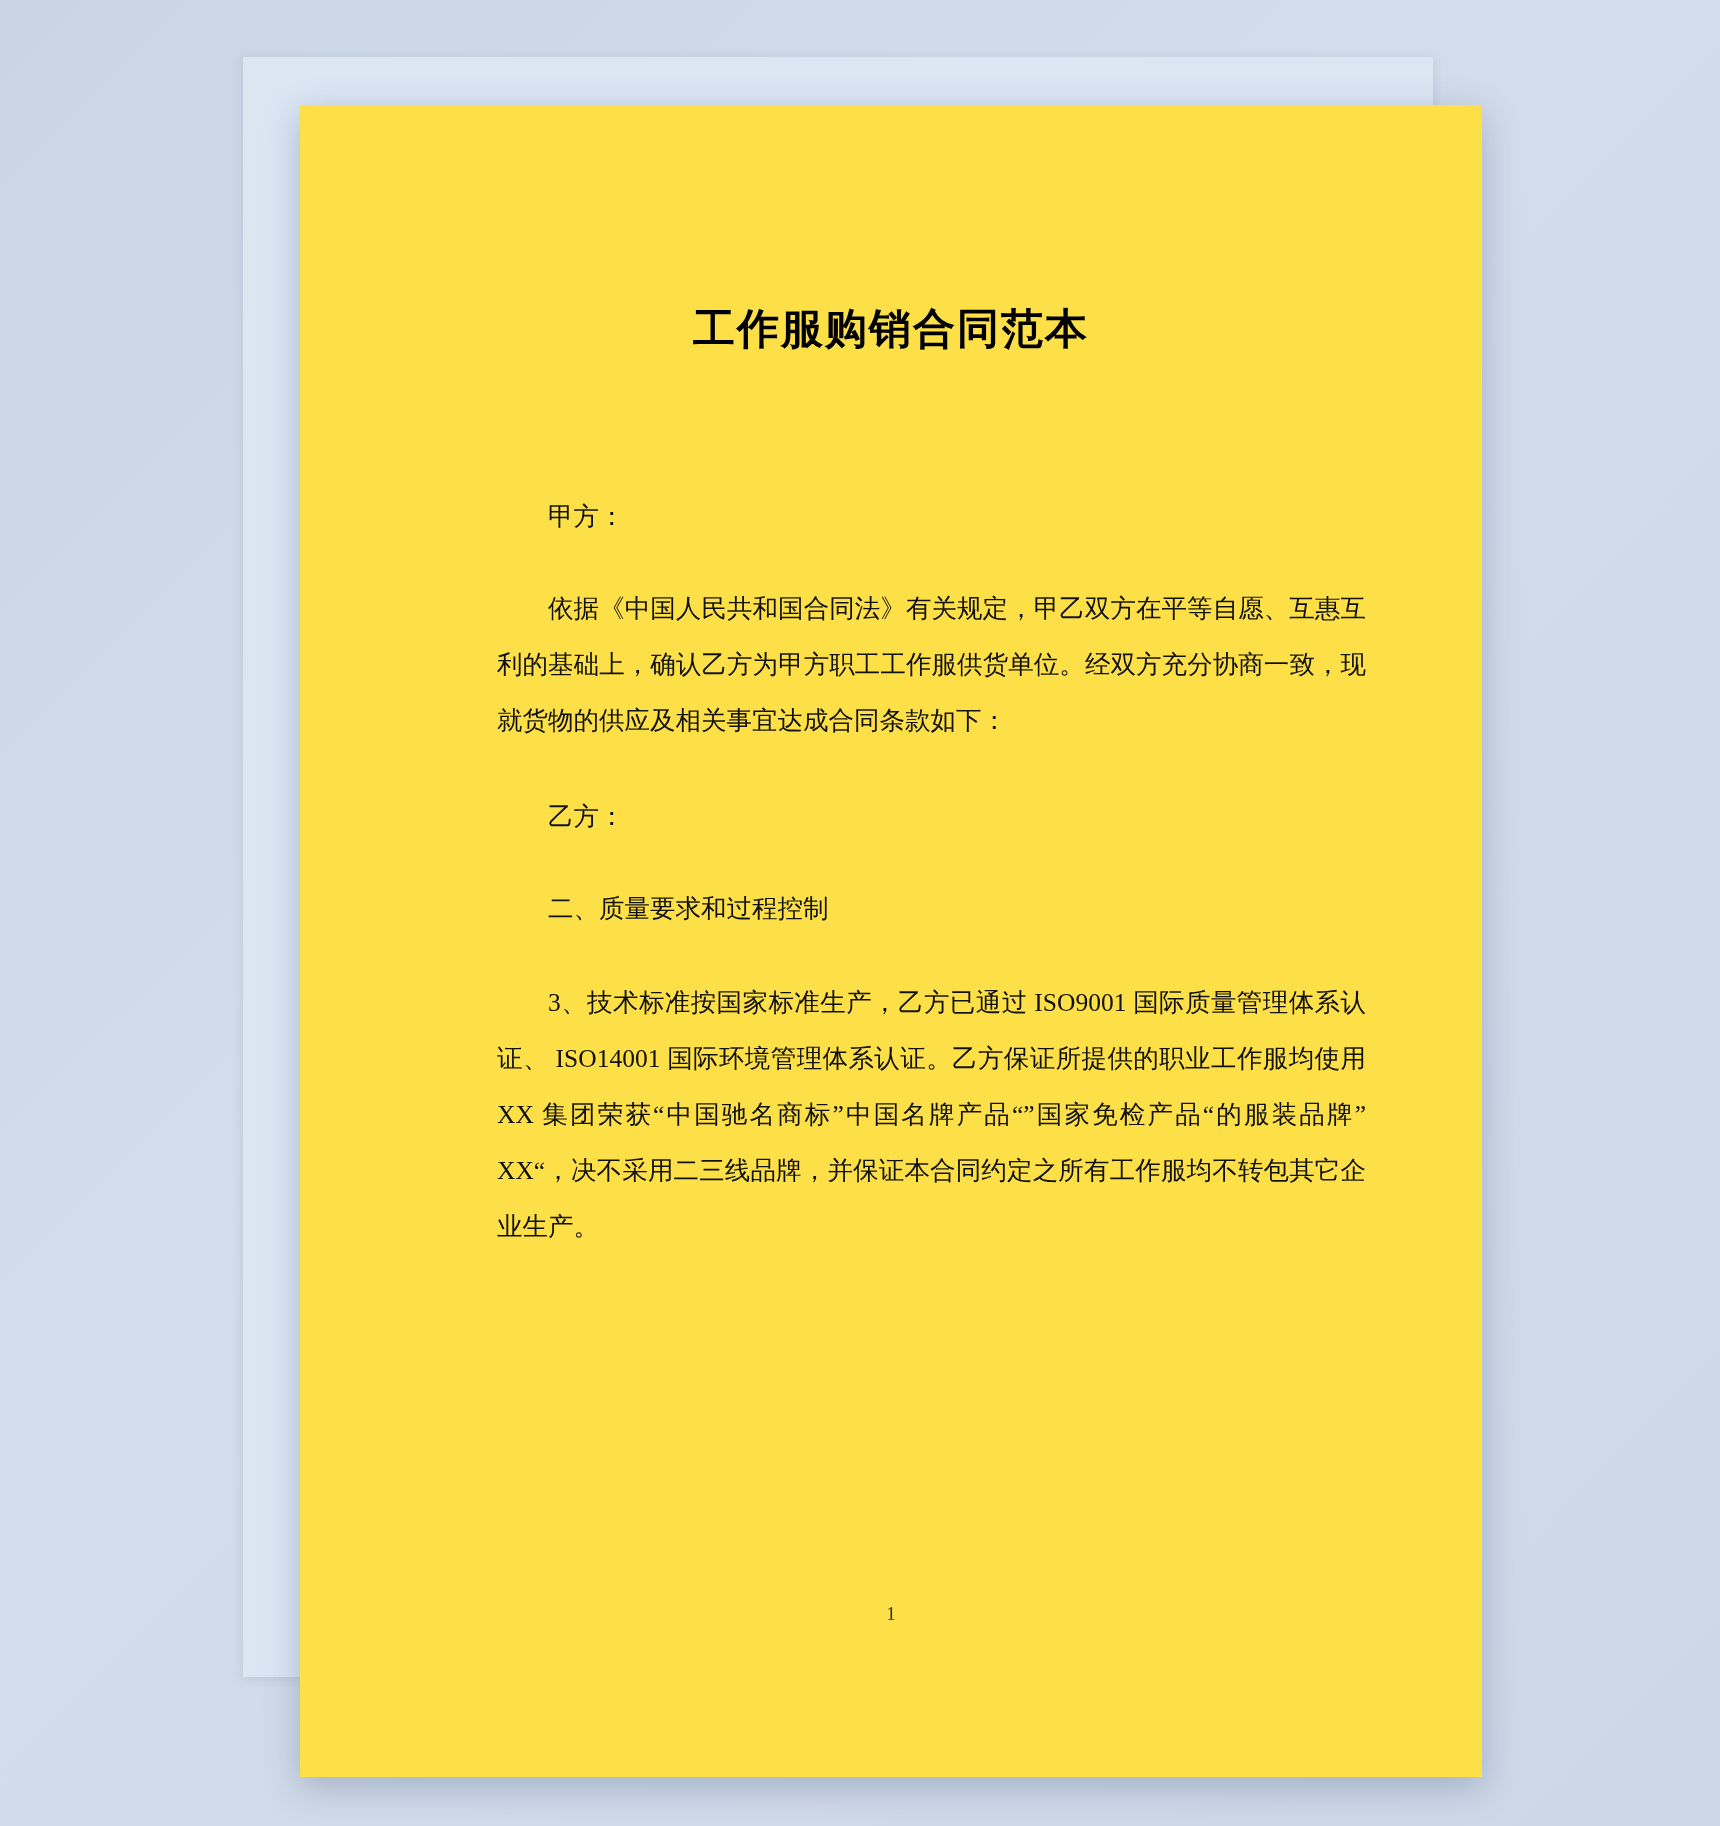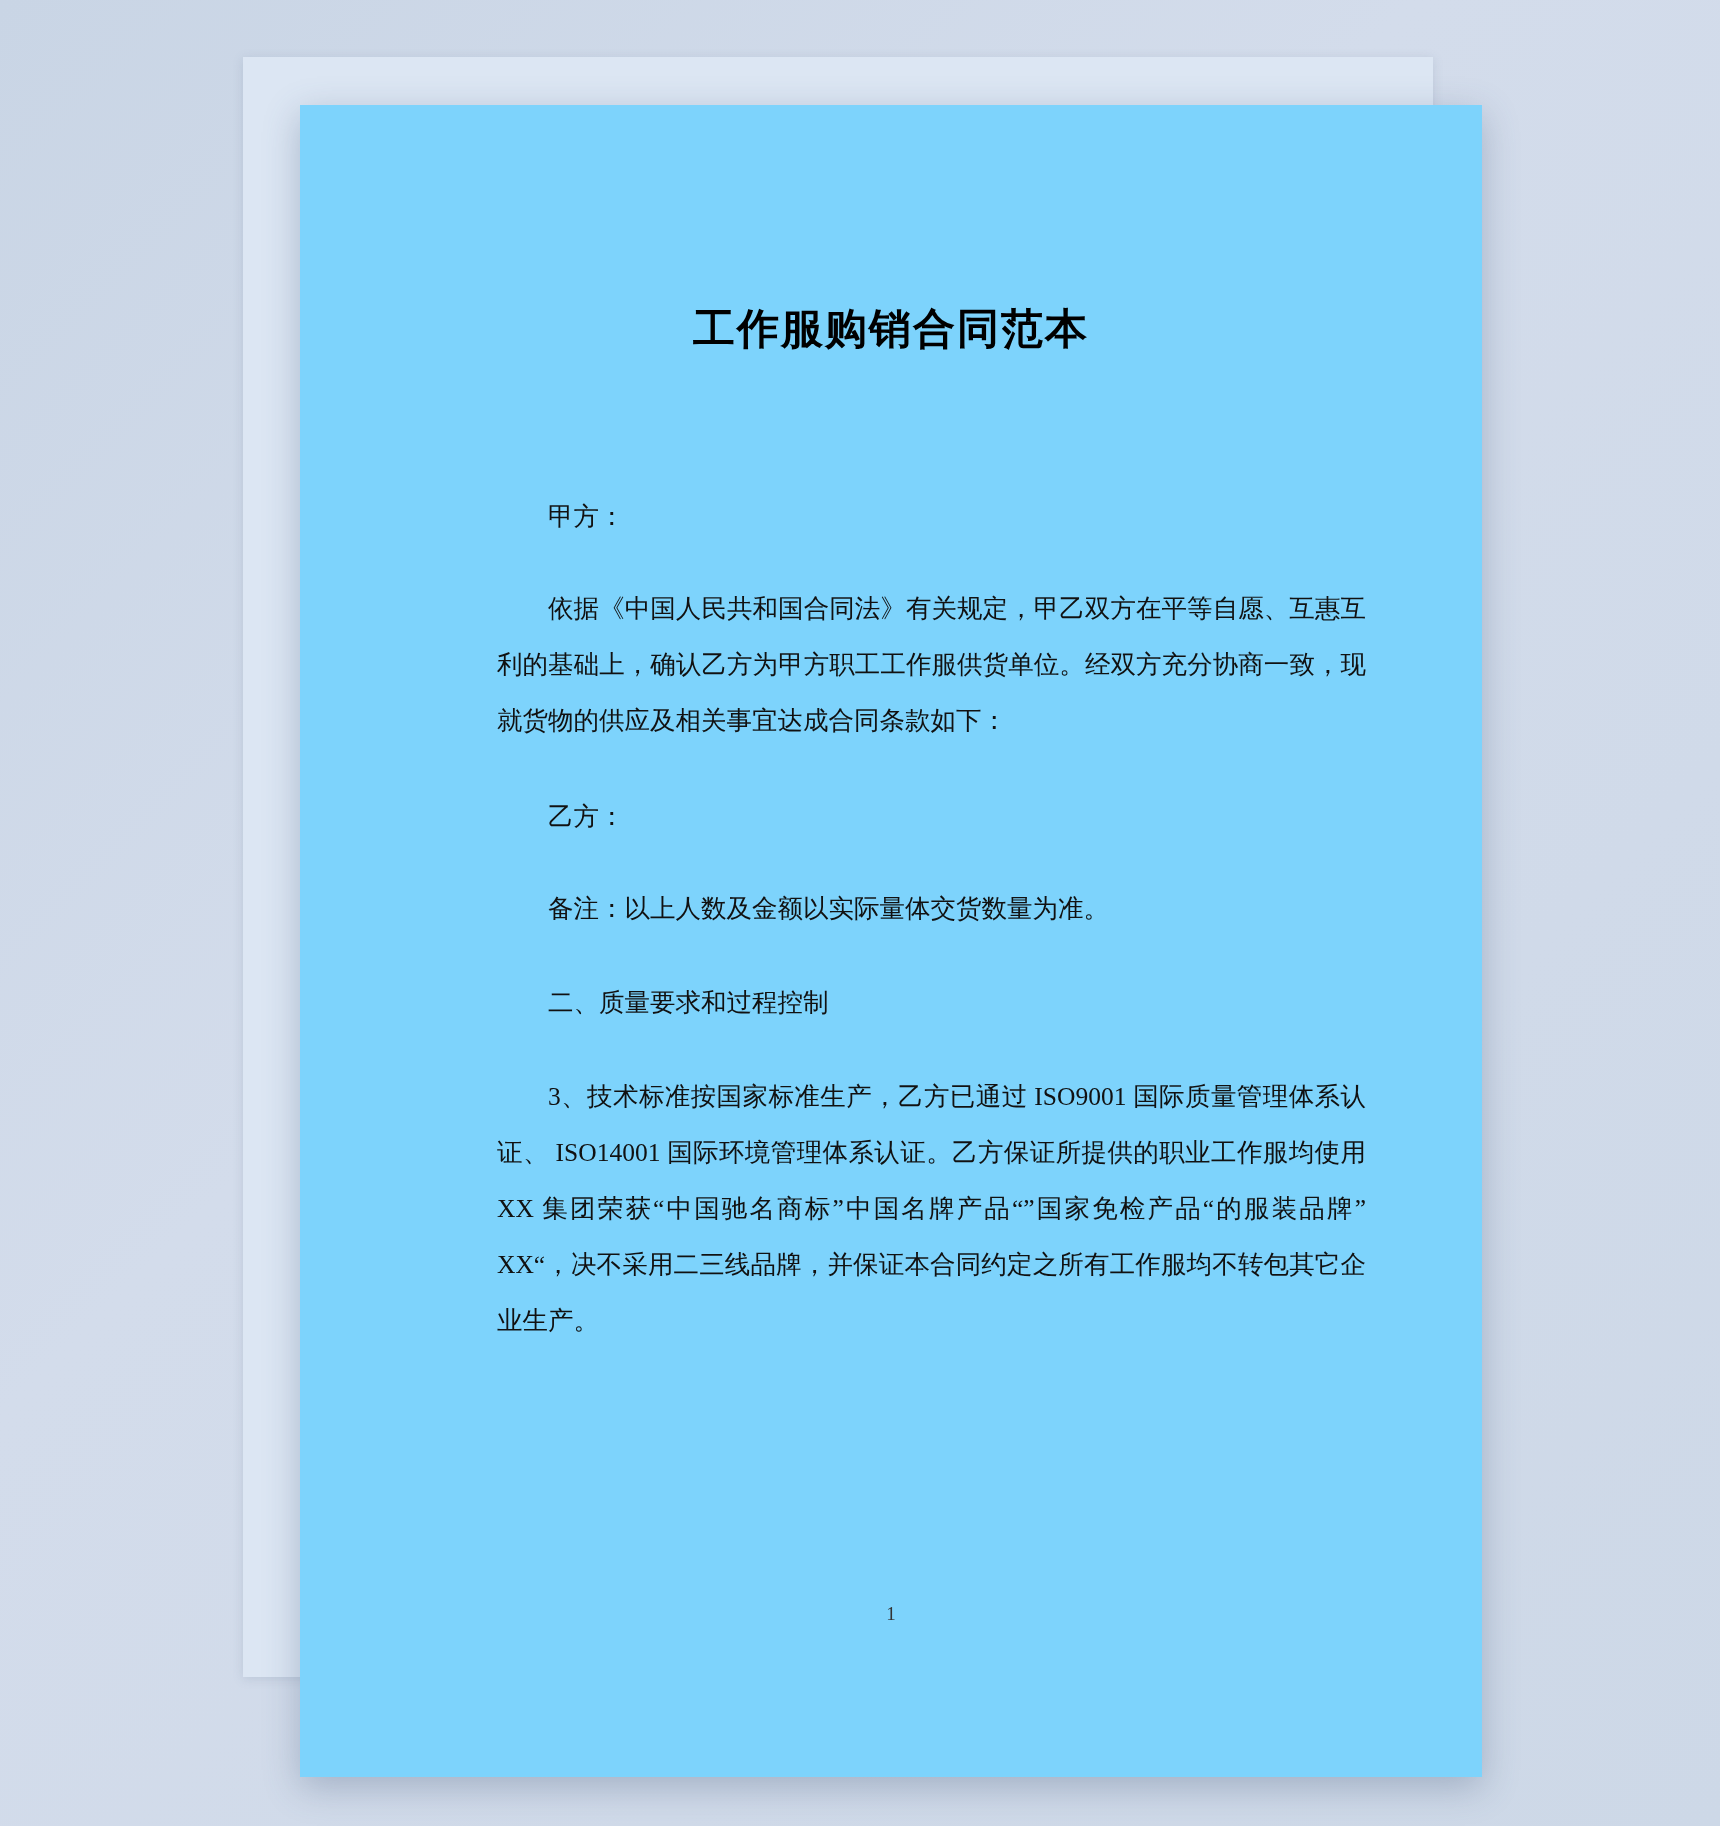--- a/index.html
+++ b/index.html
@@ -33,21 +33,21 @@
     box-shadow: 0 2px 10px rgba(90, 110, 140, 0.18);
   }
 
   
   .doc-sheet {
     position: absolute;
     left: 300px;
     top: 105px;
     width: 1182px;
     height: 1672px;
-    background: #7dd3fc;
+    background: #fde047;
     box-shadow: 0 10px 34px rgba(70, 92, 125, 0.33);
   }
 
   .doc-inner {
     position: absolute;
     left: 0;
     top: 0;
     right: 0;
     bottom: 0;
     padding: 0;
@@ -115,21 +115,20 @@
 
     <div class="body-block">
 
       <p class="para indent gap-sm">甲方：</p>
 
       <p class="para indent">依据《中国人民共和国合同法》有关规定，甲乙双方在平等自愿、互惠互利的基础上，确认乙方为甲方职工工作服供货单位。经双方充分协商一致，现就货物的供应及相关事宜达成合同条款如下：</p>
 
       <p class="para indent gap-sm">乙方：</p>
 
 
-      <p class="para indent tight">备注：以上人数及金额以实际量体交货数量为准。</p>
 
       <p class="para indent tight">二、质量要求和过程控制</p>
 
       <p class="para indent">3、技术标准按国家标准生产，乙方已通过 ISO9001 国际质量管理体系认证、 ISO14001 国际环境管理体系认证。乙方保证所提供的职业工作服均使用 XX 集团荣获“中国驰名商标”中国名牌产品“”国家免检产品“的服装品牌”XX“，决不采用二三线品牌，并保证本合同约定之所有工作服均不转包其它企业生产。</p>
 
 
     </div>
 
     <div class="page-number">1</div>
 

